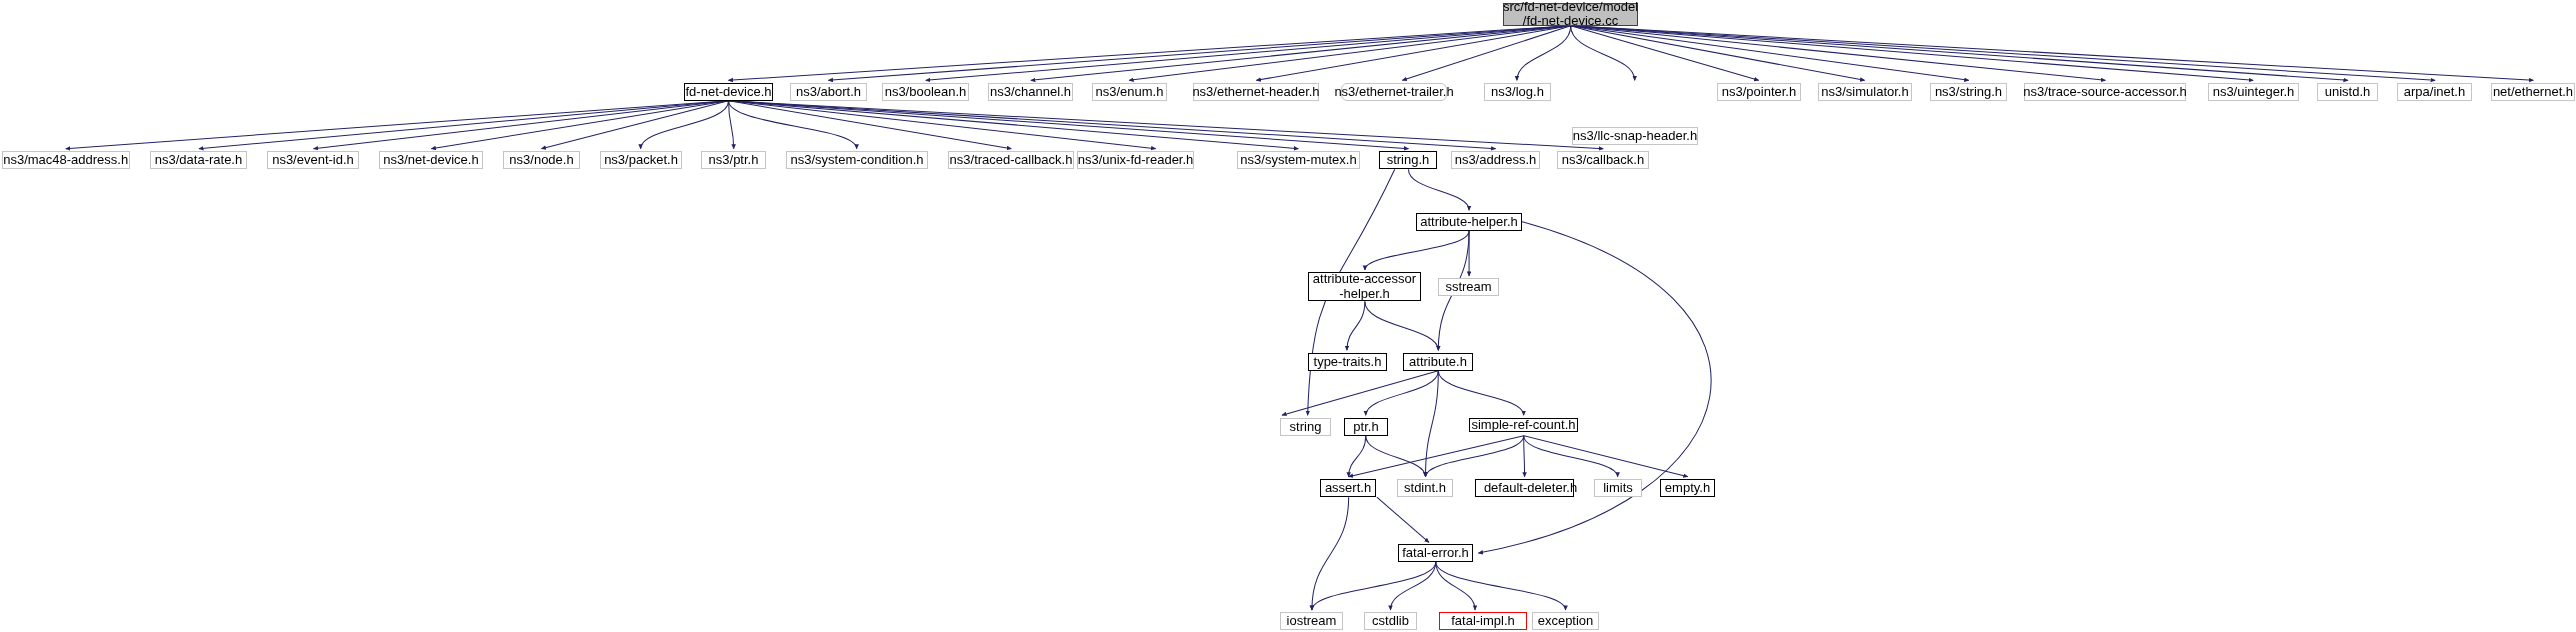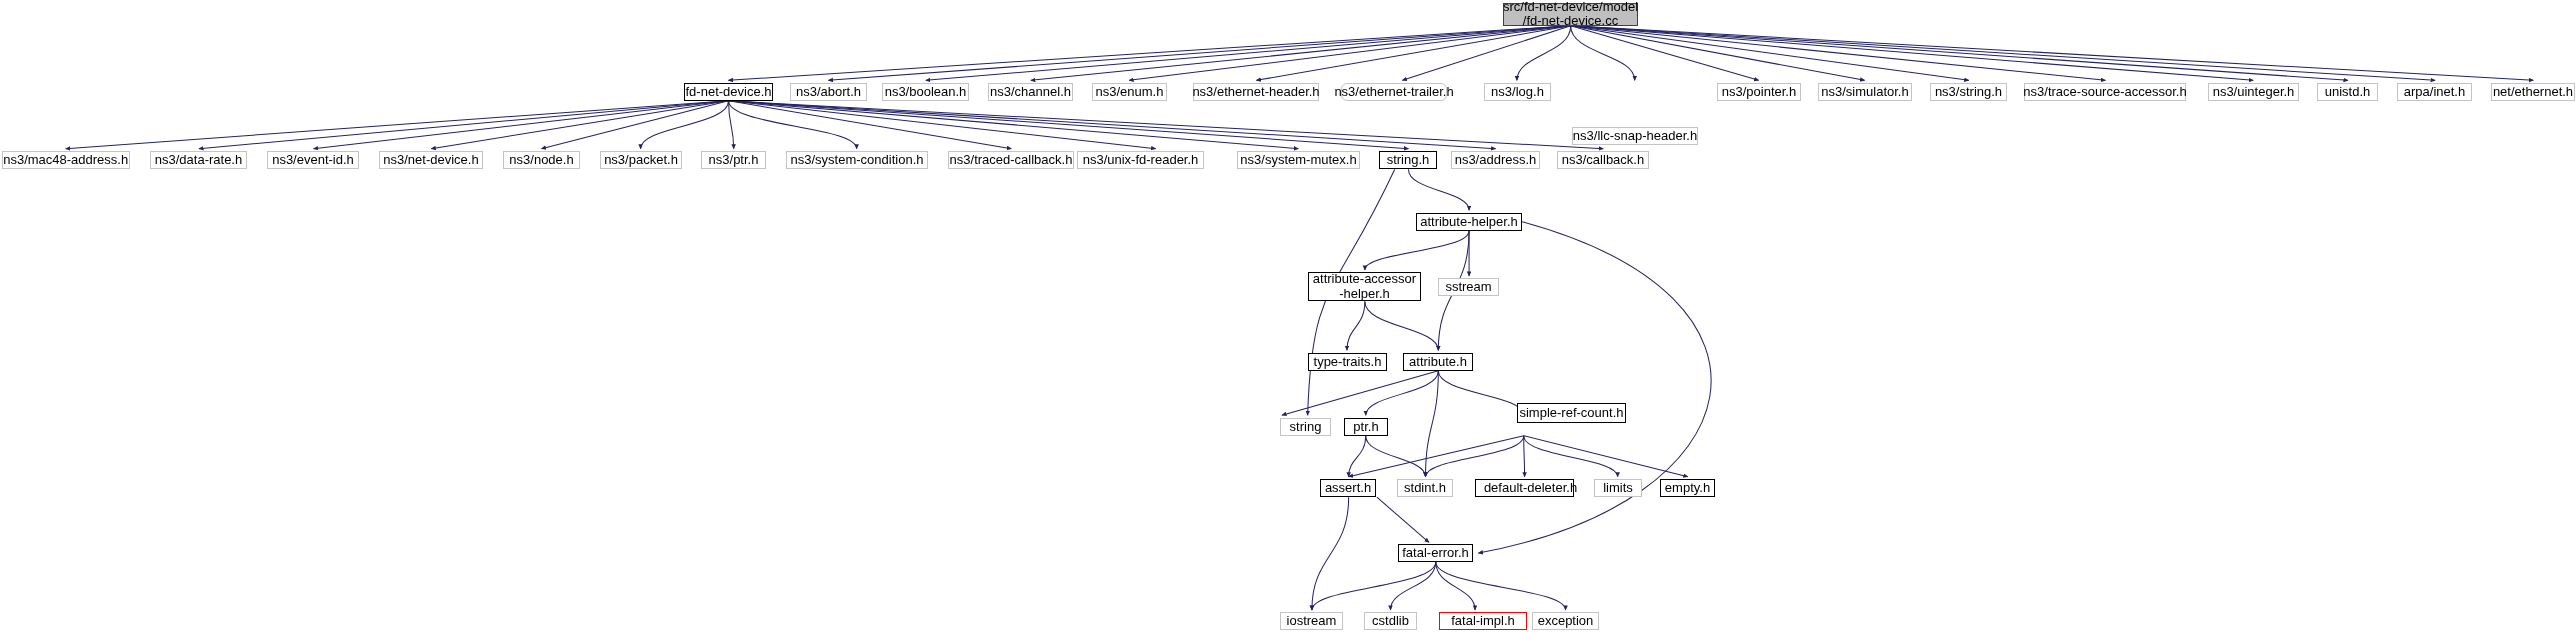--- a/index.html
+++ b/index.html
@@ -141,34 +141,34 @@
       <div class="node" style="left: 2491px; top: 83px; width: 84px; height: 18px;">net/ethernet.h</div>
       <div class="node" style="left: 1.7px; top: 151px; width: 128px; height: 18px;">ns3/mac48-address.h</div>
       <div class="node" style="left: 150px; top: 151px; width: 97px; height: 18px;">ns3/data-rate.h</div>
       <div class="node" style="left: 267px; top: 151px; width: 92px; height: 18px;">ns3/event-id.h</div>
       <div class="node" style="left: 379px; top: 151px; width: 104px; height: 18px;">ns3/net-device.h</div>
       <div class="node" style="left: 503px; top: 151px; width: 77px; height: 18px;">ns3/node.h</div>
       <div class="node" style="left: 600px; top: 151px; width: 82px; height: 18px;">ns3/packet.h</div>
       <div class="node" style="left: 701px; top: 151px; width: 65px; height: 18px;">ns3/ptr.h</div>
       <div class="node" style="left: 786px; top: 151px; width: 142px; height: 18px;">ns3/system-condition.h</div>
       <div class="node" style="left: 948px; top: 151px; width: 126px; height: 18px;">ns3/traced-callback.h</div>
-      <div class="node" style="left: 1077px; top: 151px; width: 127px; height: 18px;">ns3/unix-fd-reader.h</div>
+      <div class="node" style="left: 1077px; top: 151px; width: 117px; height: 18px;">ns3/unix-fd-reader.h</div>
       <div class="node" style="left: 1237px; top: 151px; width: 123px; height: 18px;">ns3/system-mutex.h</div>
       <div class="node dark" style="left: 1379px; top: 151px; width: 58px; height: 18px;">string.h</div>
       <div class="node" style="left: 1451px; top: 151px; width: 89px; height: 18px;">ns3/address.h</div>
       <div class="node" style="left: 1557px; top: 151px; width: 92px; height: 18px; text-align: right;">ns3/callback.h</div>
       <div class="node dark" style="left: 1416px; top: 213px; width: 106px; height: 18px;">attribute-helper.h</div>
       <div class="node dark" style="left: 1308px; top: 272px; width: 113px; height: 29px;">attribute-accessor
 -helper.h</div>
       <div class="node" style="left: 1438px; top: 278px; width: 61px; height: 18px;">sstream</div>
       <div class="node dark" style="left: 1308px; top: 353px; width: 79px; height: 18px;">type-traits.h</div>
       <div class="node dark" style="left: 1403px; top: 353px; width: 70px; height: 18px;">attribute.h</div>
       <div class="node" style="left: 1256px; top: 418px; width: 51px; height: 18px; margin-left: 24px;">string</div>
       <div class="node dark" style="left: 1344px; top: 418px; width: 44px; height: 18px;">ptr.h</div>
-      <div class="node dark" style="left: 1469px; top: 403px; width: 109px; height: 20px; margin-left: 48px;">simple-ref-count.h</div>
+      <div class="node dark" style="left: 1469px; top: 418px; width: 109px; height: 14px;">simple-ref-count.h</div>
       <div class="node dark" style="left: 1320px; top: 479px; width: 56px; height: 18px;">assert.h</div>
       <div class="node" style="left: 1397px; top: 479px; width: 56px; height: 18px;">stdint.h</div>
       <div class="node dark" style="left: 1475px; top: 479px; width: 99px; height: 18px; padding-left: 12px;">default-deleter.h</div>
       <div class="node" style="left: 1594px; top: 479px; width: 48px; height: 18px;">limits</div>
       <div class="node dark" style="left: 1660px; top: 479px; width: 55px; height: 18px;">empty.h</div>
       <div class="node dark" style="left: 1398px; top: 544px; width: 75px; height: 18px;">fatal-error.h</div>
       <div class="node" style="left: 1280px; top: 612px; width: 63px; height: 18px;">iostream</div>
       <div class="node" style="left: 1364px; top: 612px; width: 53px; height: 18px;">cstdlib</div>
       <div class="node red" style="left: 1439px; top: 612px; width: 88px; height: 18px;">fatal-impl.h</div>
       <div class="node" style="left: 1532px; top: 612px; width: 67px; height: 18px;">exception</div>

